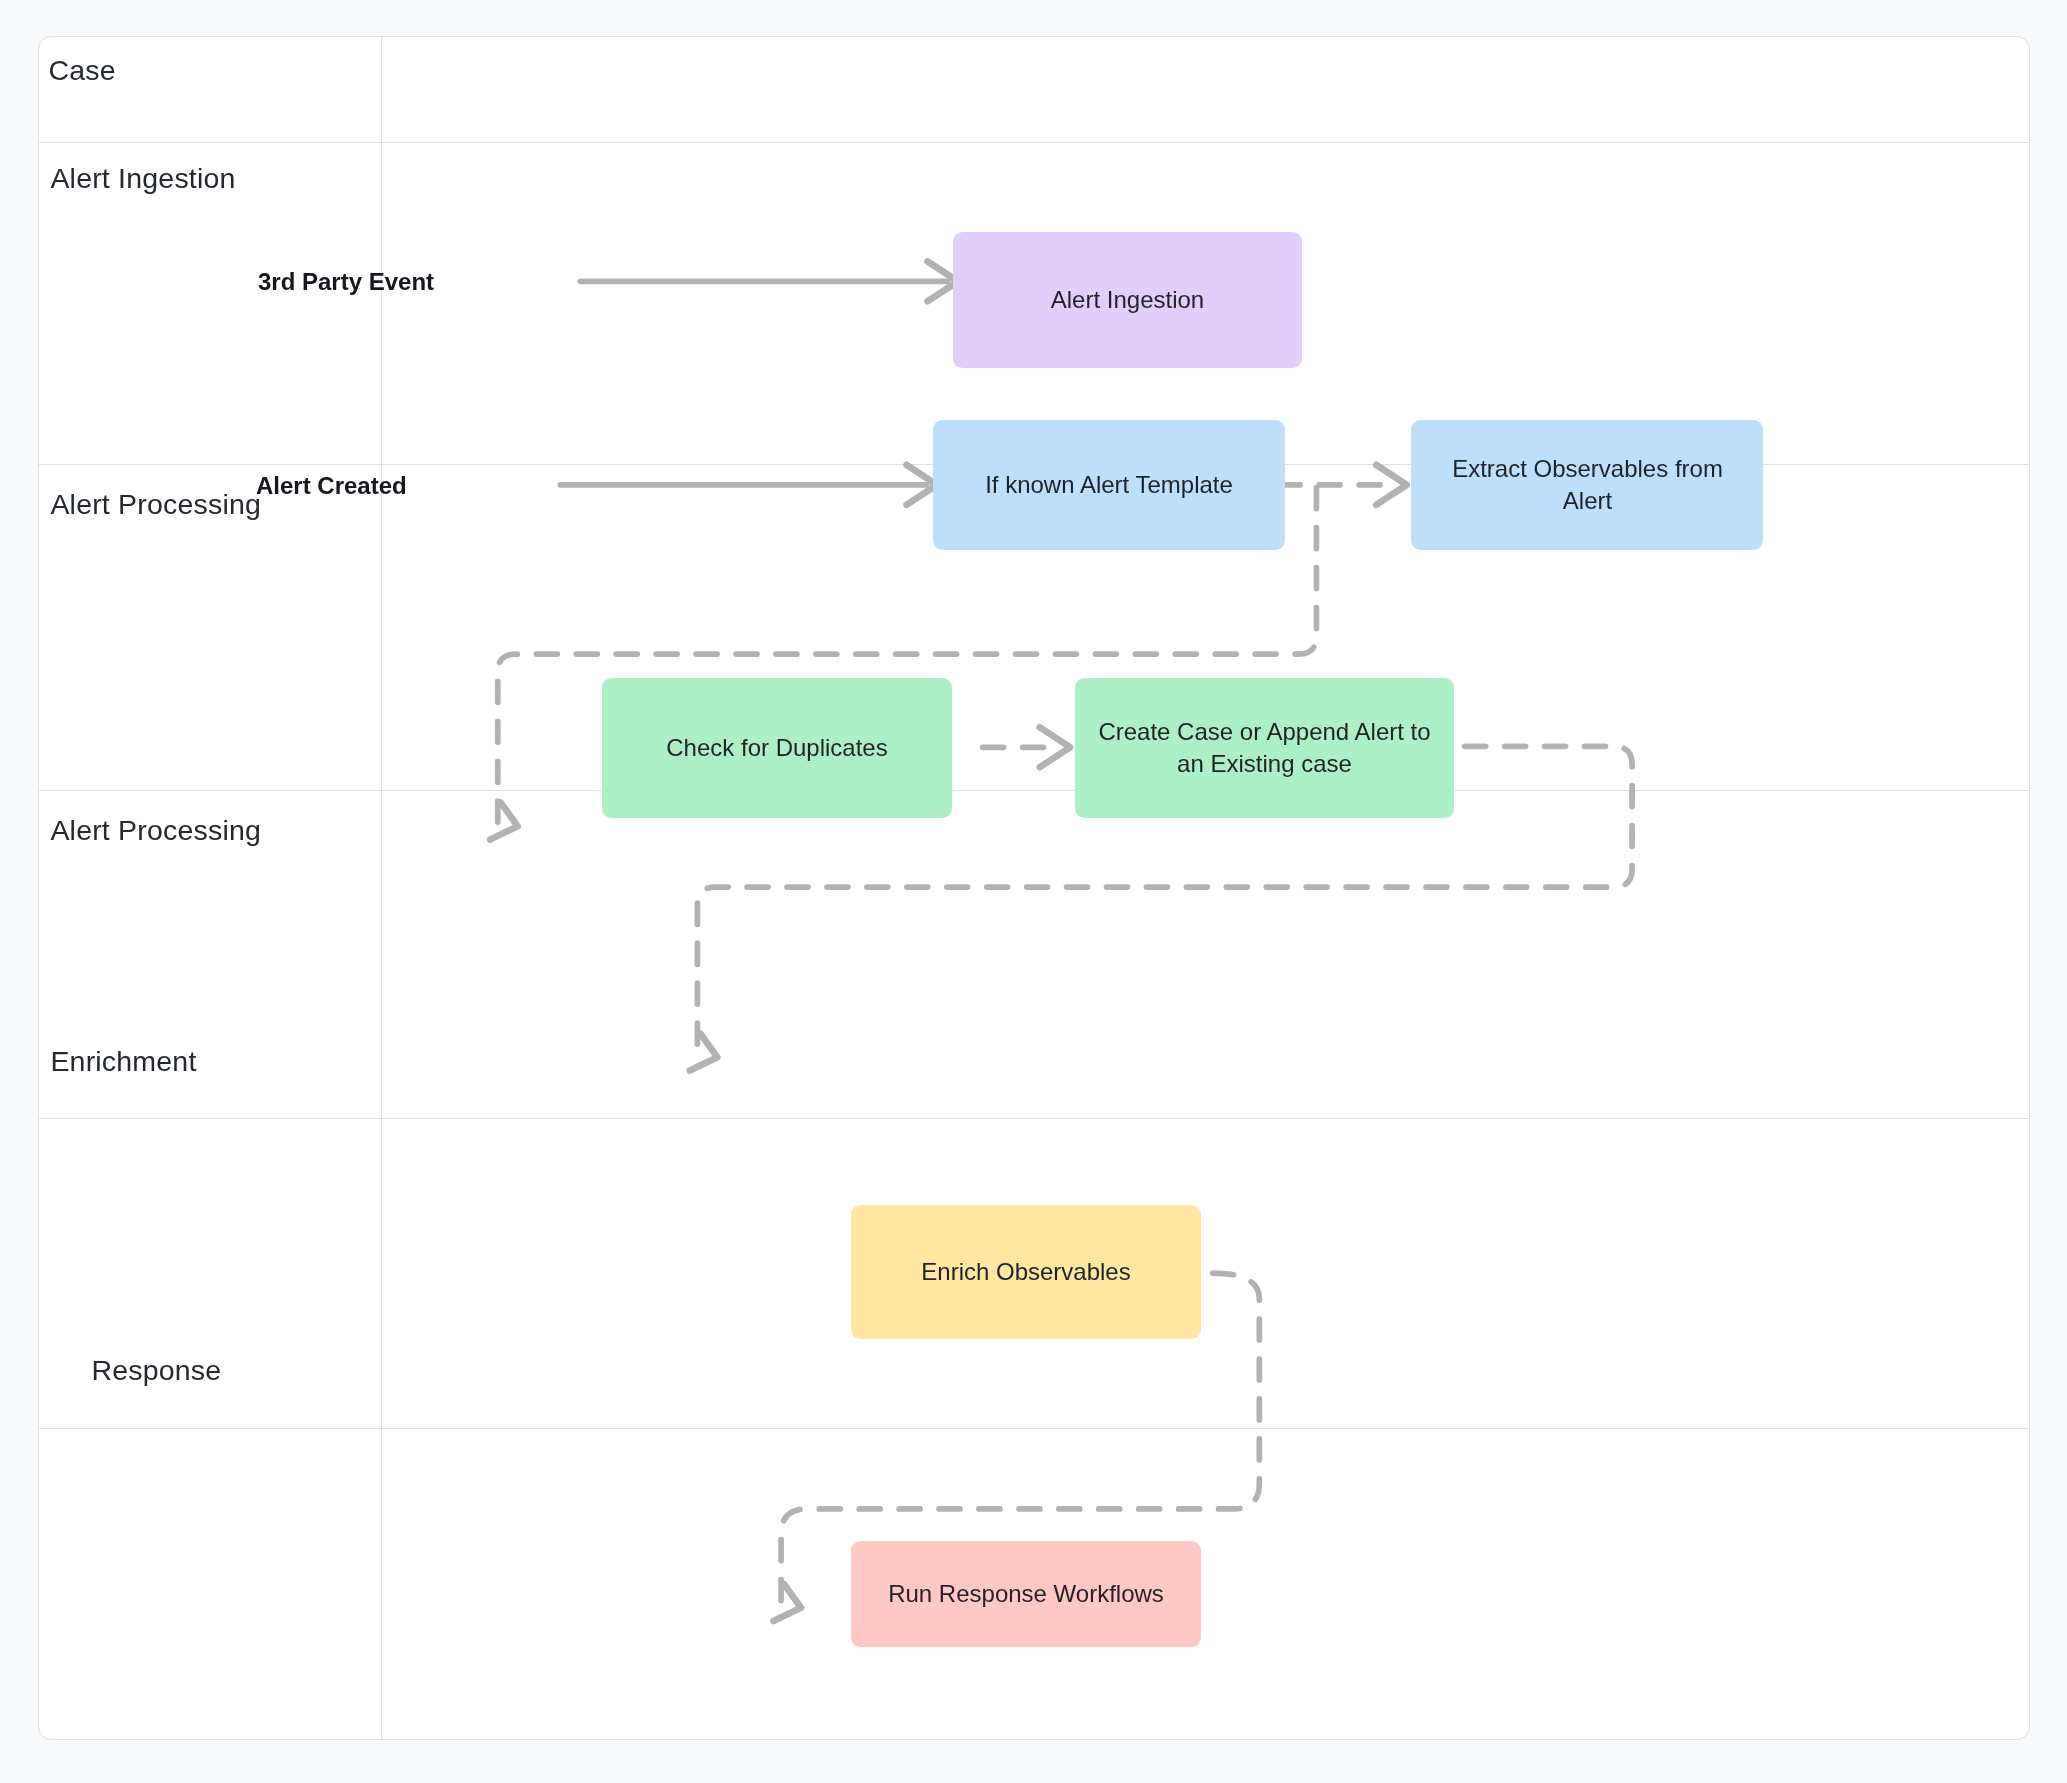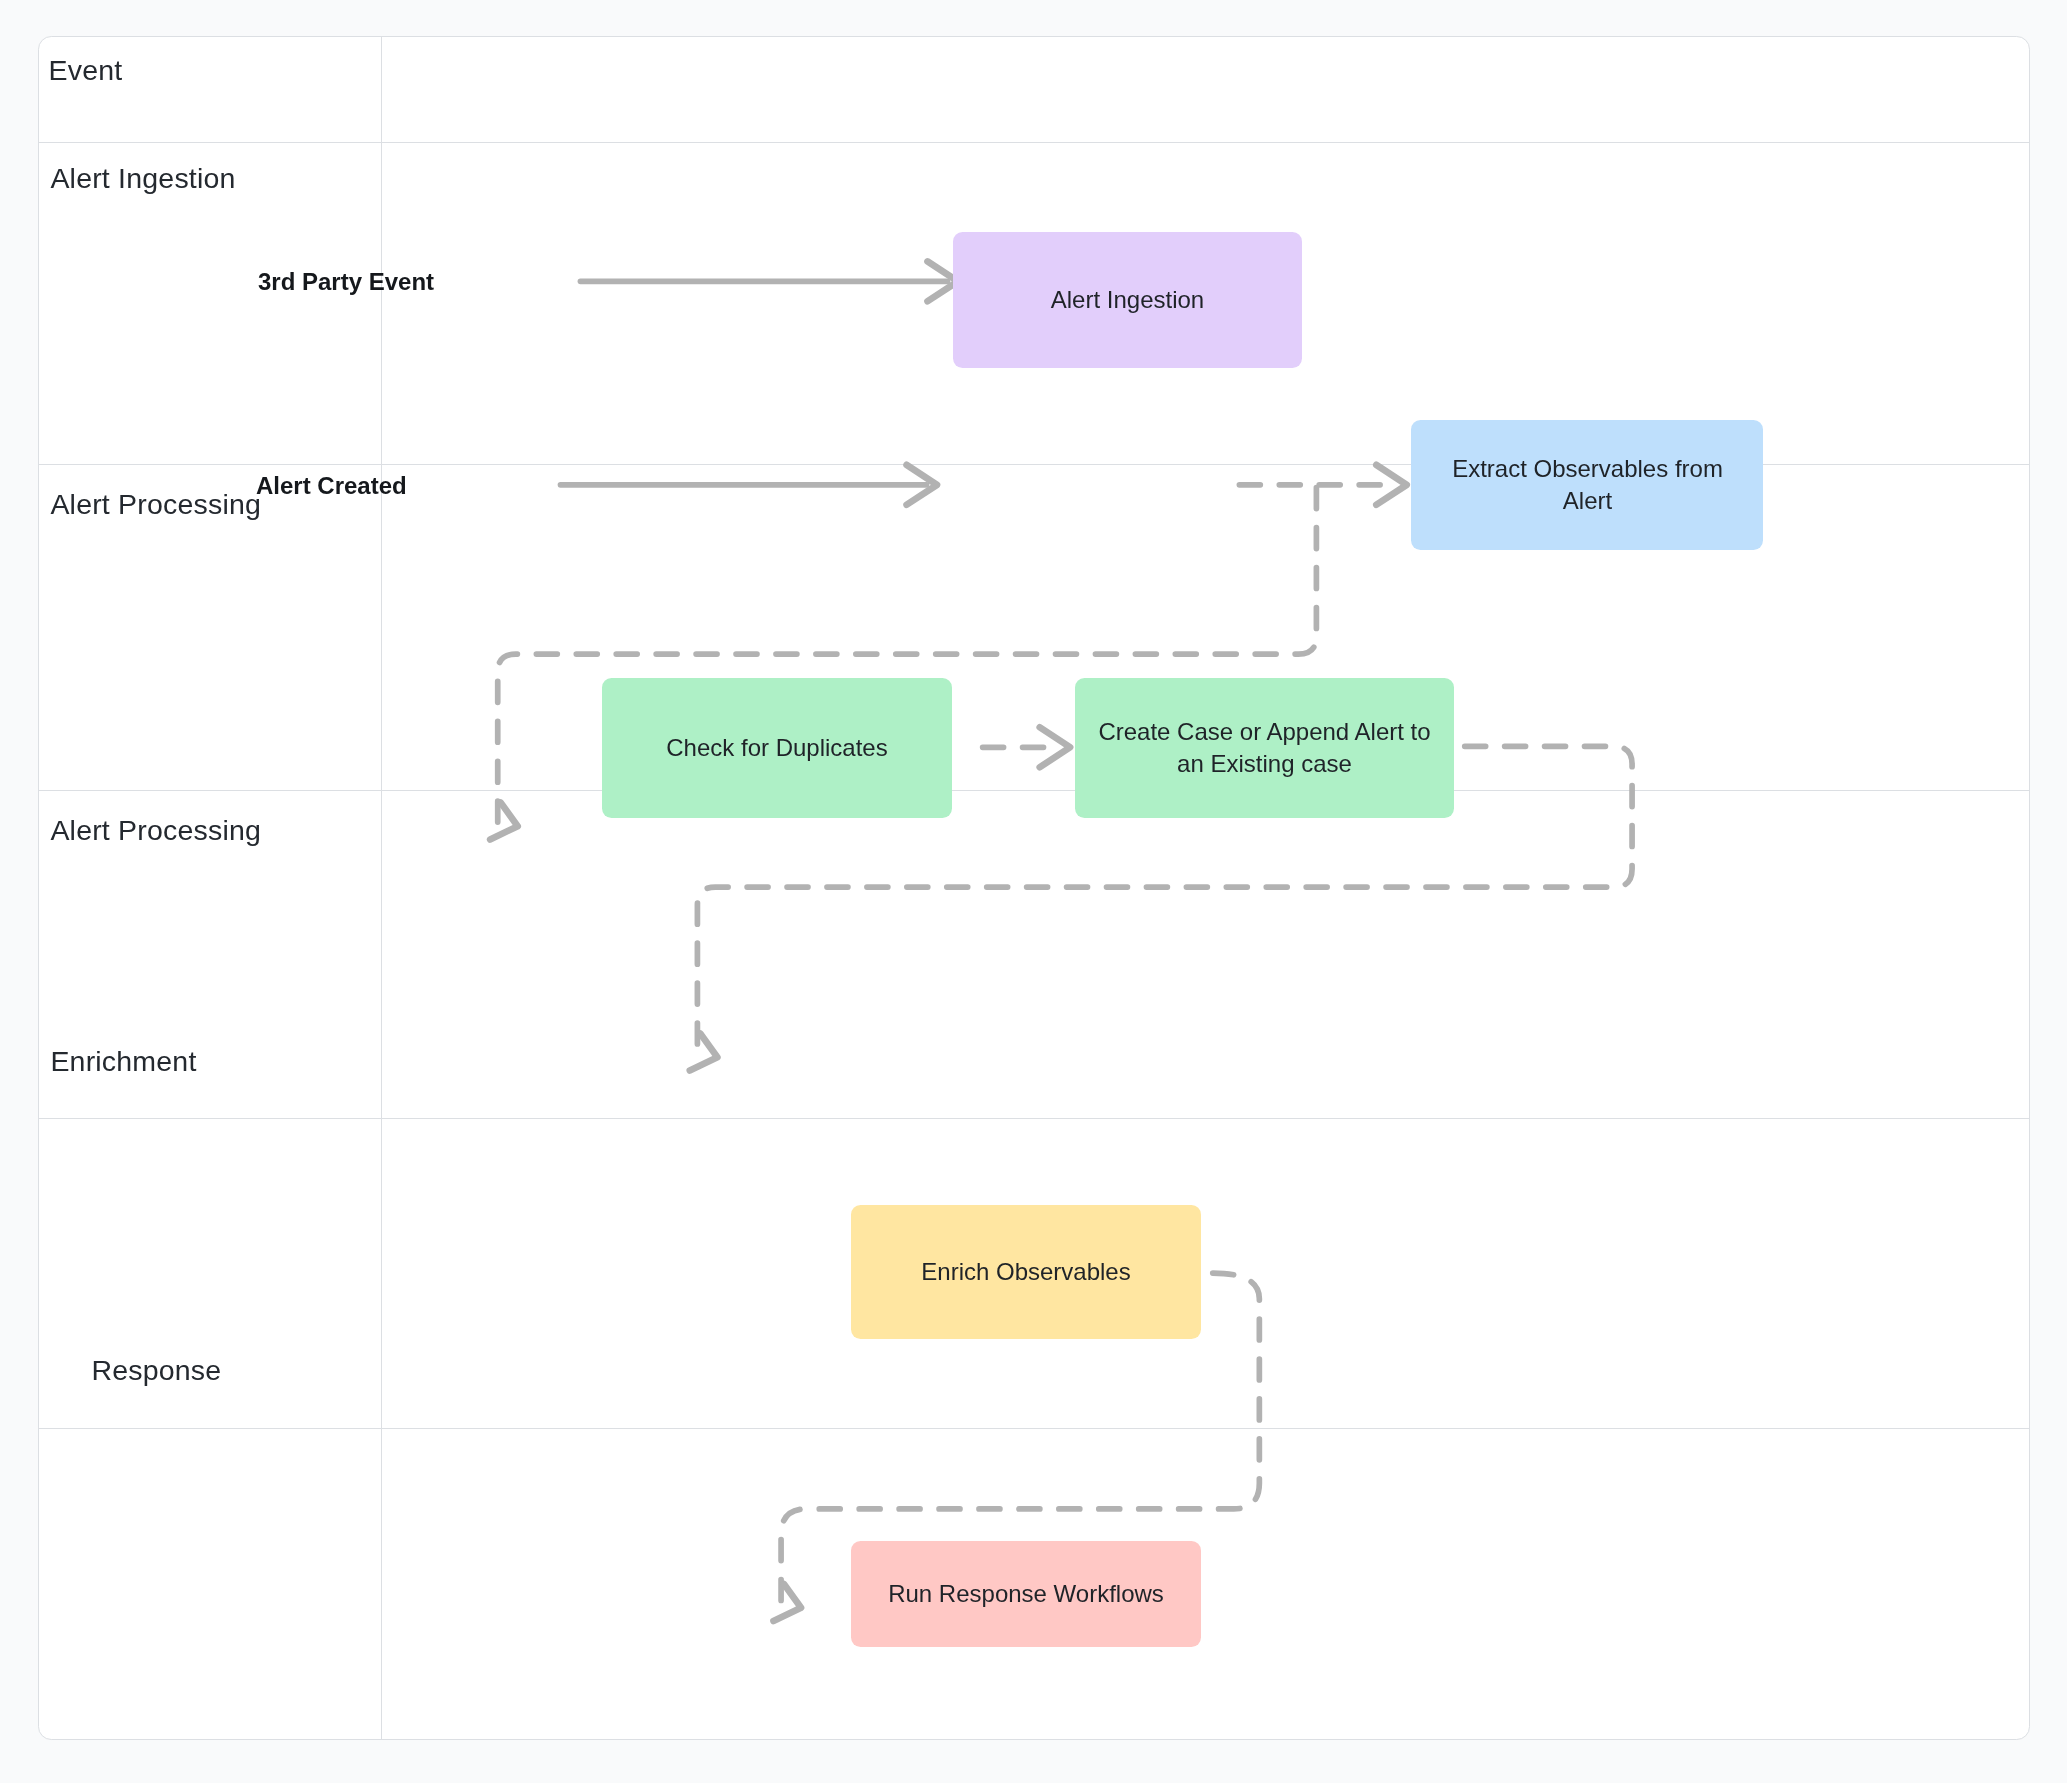--- a/index.html
+++ b/index.html
@@ -130,21 +130,21 @@
 <div id="page">
 
   <div class="vline" style="left:342px;"></div>
 
   <div class="hline" style="top:105px;"></div>
   <div class="hline" style="top:427px;"></div>
   <div class="hline" style="top:753px;"></div>
   <div class="hline" style="top:1081px;"></div>
   <div class="hline" style="top:1391px;"></div>
 
-  <div class="hdr-step">Event</div>
+  <div class="hdr-step">Case</div>
 
   <div class="step-label" style="top:125px;">Alert Ingestion</div>
   <div class="step-label" style="top:451px;">Alert Processing</div>
   <div class="step-label" style="top:777px;">Alert Processing</div>
   <div class="step-label" style="top:1008px;">Enrichment</div>
   <div class="step-label" style="top:1317px;margin-left:41px;">Response</div>
 
   <svg id="wires" viewBox="0 0 2092 1790" xmlns="http://www.w3.org/2000/svg">
 
     <path class="wire" d="M 569 257 L 955 257"></path>
@@ -167,20 +167,21 @@
 
     <path class="wire wire-dash" d="M 1234 1300 Q 1283 1300 1283 1327 L 1283 1521 Q 1283 1548 1256 1548 L 807 1548 Q 780 1548 780 1575 L 780 1652"></path>
     <path class="head" d="M 783 1627 L 801 1652 L 772 1666"></path>
   </svg>
 
   <div class="plain-label" style="left:219px; top:231px;">3rd Party Event</div>
   <div class="plain-label" style="left:217px; top:435px;">Alert Created</div>
 
   <div class="node" style="left:914px;  top:195px;  width:349px; height:136px; background:#e2cefb;">Alert Ingestion</div>
 
+  <div class="node" style="left:894px;  top:383px;  width:352px; height:130px; background:#bedffc;">If known Alert Template</div>
 
   <div class="node" style="left:1372px; top:383px;  width:352px; height:130px; background:#bedffc;padding-left:18px;">Extract Observables from Alert</div>
 
   <div class="node" style="left:563px;  top:641px;  width:350px; height:140px; background:#aef0c6;">Check for Duplicates</div>
 
   <div class="node" style="left:1036px; top:641px;  width:379px; height:140px; background:#aef0c6;">Create Case or Append Alert to an Existing case</div>
 
   <div class="node" style="left:812px;  top:1168px; width:350px; height:134px; background:#ffe6a1;">Enrich Observables</div>
 
   <div class="node" style="left:812px;  top:1504px; width:350px; height:106px; background:#ffc8c5;">Run Response Workflows</div>

